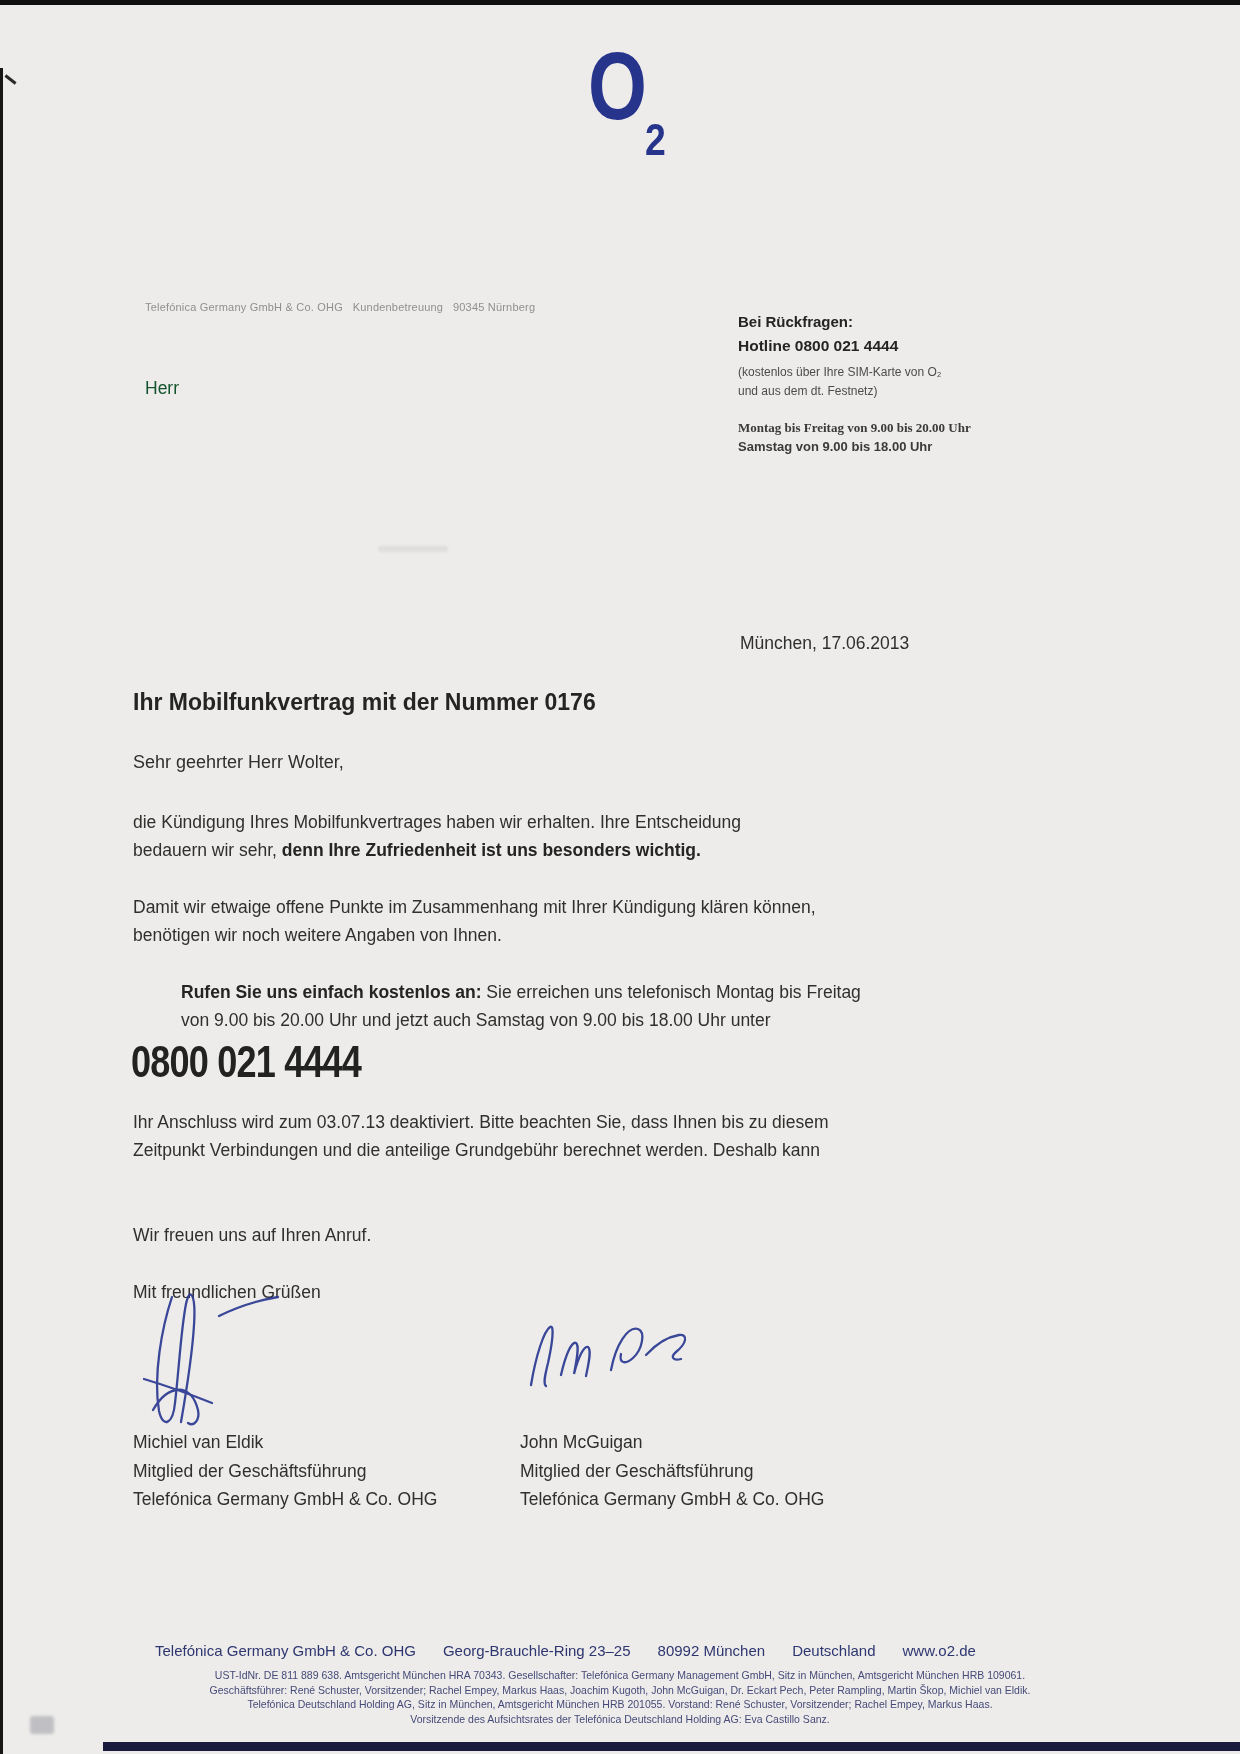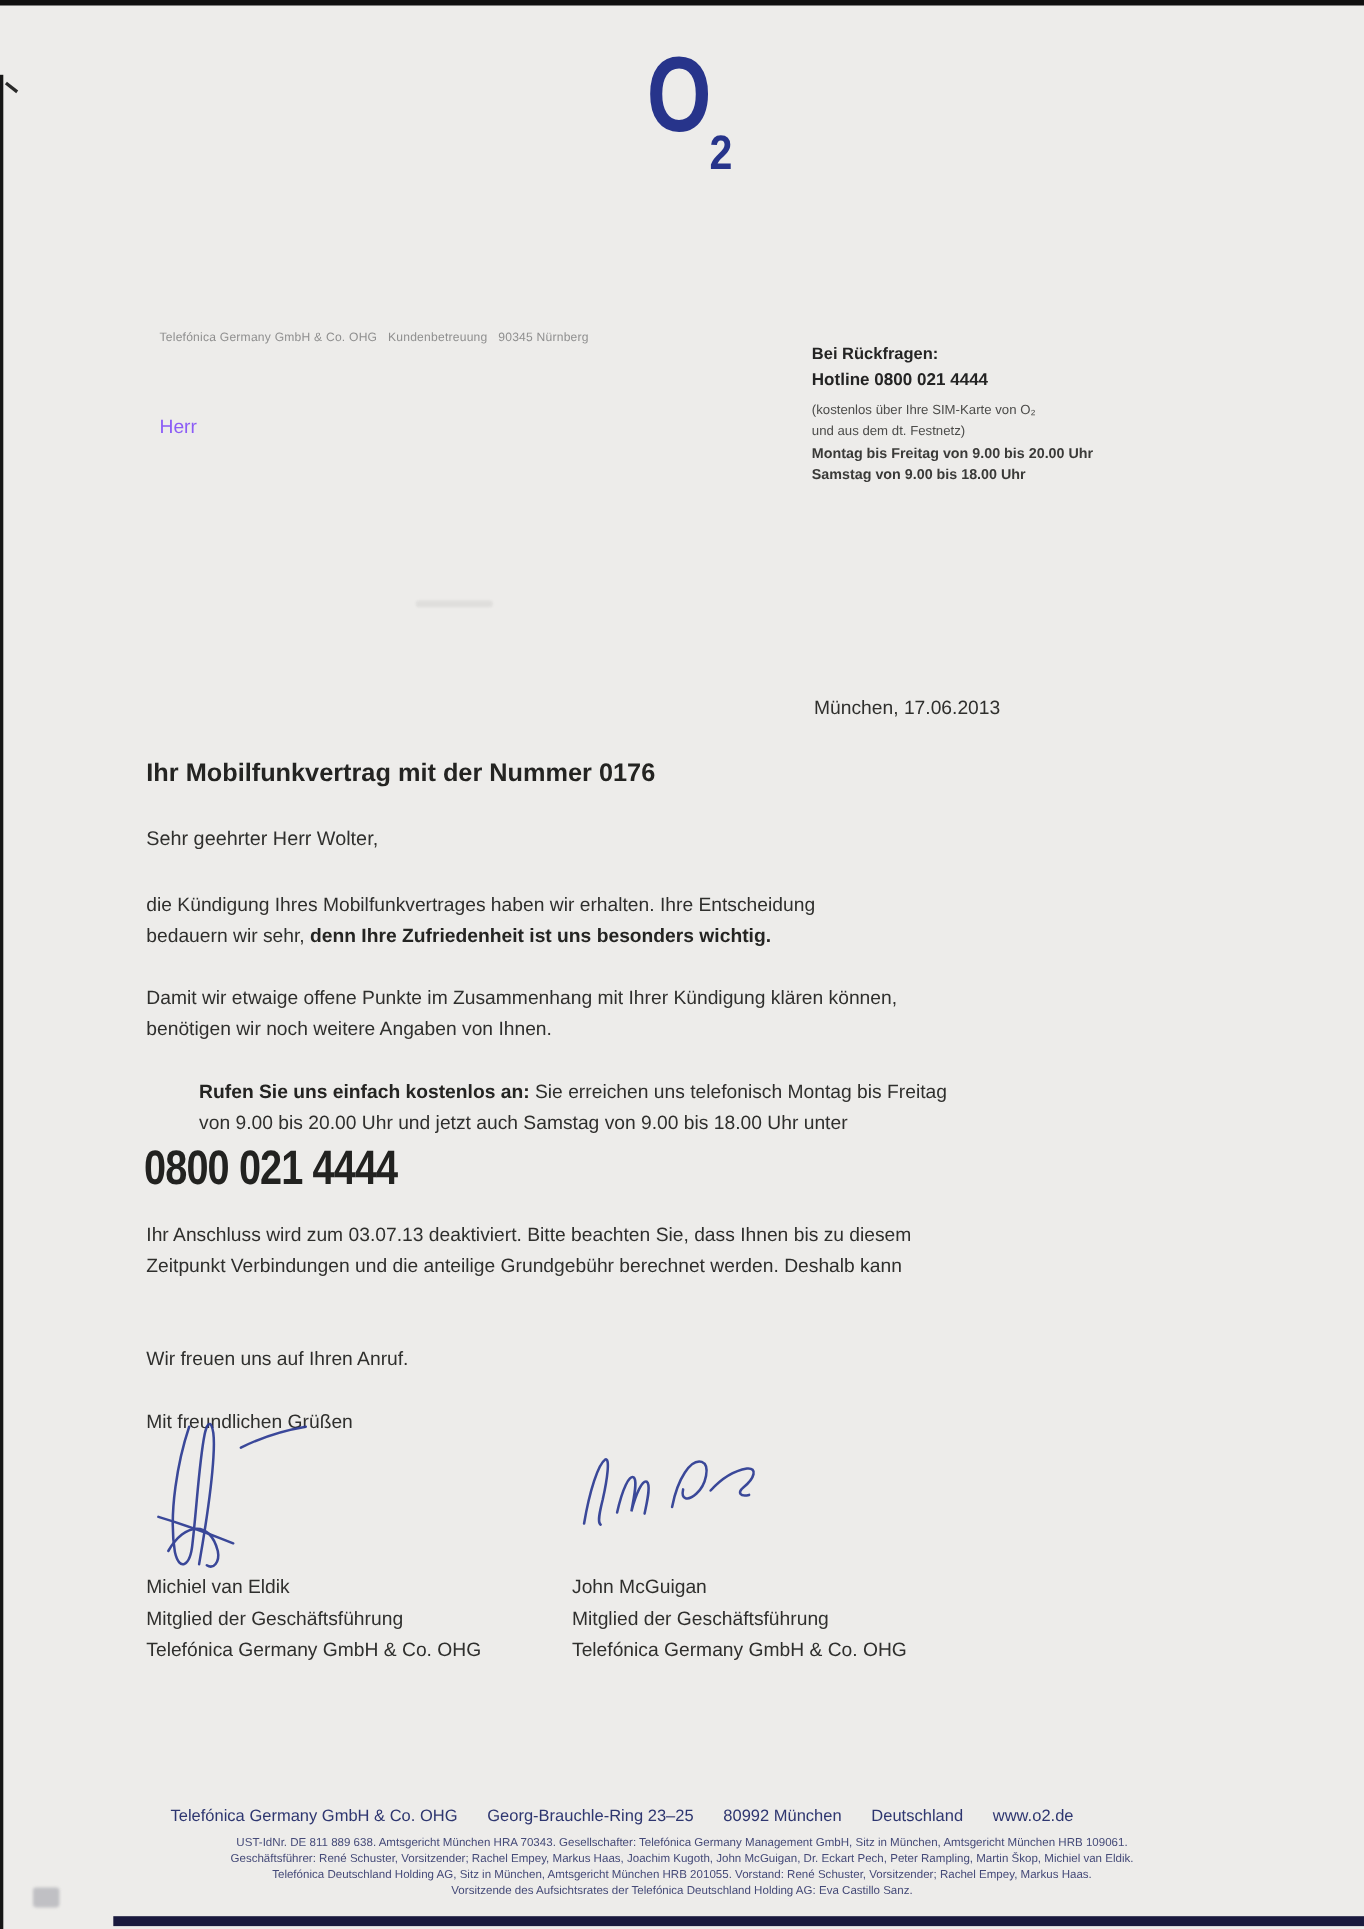--- a/index.html
+++ b/index.html
@@ -16,29 +16,29 @@
   .bottom-bar{position:absolute;left:103px;top:1742px;width:1137px;height:9px;background:#1a1a3e;}
   .smudge-a{position:absolute;left:30px;top:1716px;width:24px;height:18px;background:rgba(110,112,125,.35);filter:blur(1.5px);border-radius:3px;}
   .smudge-b{position:absolute;left:378px;top:546px;width:70px;height:6px;background:rgba(60,60,60,.08);filter:blur(1px);border-radius:3px;}
 
   
   .logo{position:absolute;left:588px;top:48px;width:110px;height:110px;color:#27348b;}
   .logo-o{position:absolute;left:0;top:0;font-weight:bold;font-size:97px;line-height:.78;display:inline-block;transform:scaleX(.78);transform-origin:left top;}
   .logo-sub{position:absolute;left:57px;top:74px;font-weight:bold;font-size:44px;line-height:.8;display:inline-block;transform:scaleX(.85);transform-origin:left top;}
 
   .sender-line{position:absolute;left:145px;top:300px;font-size:11px;line-height:14px;color:#8f8f8f;white-space:pre;letter-spacing:.2px;}
-  .addressee{position:absolute;left:145px;top:374px;font-size:17.5px;line-height:28px;color:#8b5cf6;}
+  .addressee{position:absolute;left:145px;top:374px;font-size:17.5px;line-height:28px;color:#14532d;}
 
   .contact{position:absolute;left:738px;top:310px;width:330px;}
   .contact .c-head{font-size:15px;font-weight:bold;line-height:24px;color:#242424;}
   .contact .c-hot{font-size:15.5px;font-weight:bold;line-height:24px;color:#242424;}
   .contact .c-note{font-size:12px;line-height:19px;color:#4c4c4a;margin-top:0;}
   .contact .c-note.first{margin-top:5px;}
   .contact .c-hours{font-size:13px;font-weight:bold;line-height:19px;color:#3a3a38;}
-  .contact .c-hours.first{margin-top:1px;}
+  .contact .c-hours.first{margin-top:17px;font-family:Liberation Serif, serif;}
 
   .dateline{position:absolute;left:740px;top:629px;font-size:17.5px;line-height:28px;}
   .subject{position:absolute;left:133px;top:688px;font-size:23px;font-weight:bold;line-height:28px;color:#242422;}
   .salutation{position:absolute;left:133px;top:748px;font-size:18px;line-height:28px;}
 
   .para{position:absolute;left:133px;font-size:17.5px;line-height:28px;width:790px;}
   .para .ln{display:block;}
   .b{font-weight:bold;color:#242422;}
 
   .phone-big{

